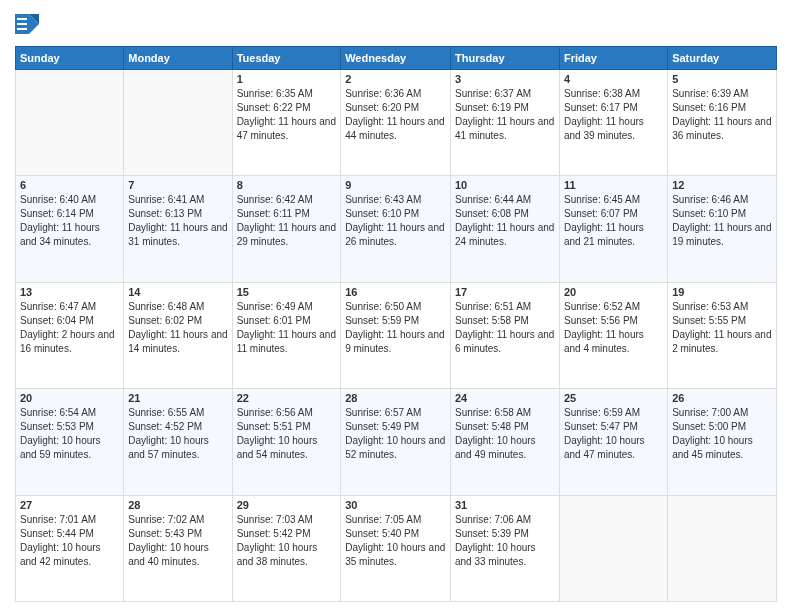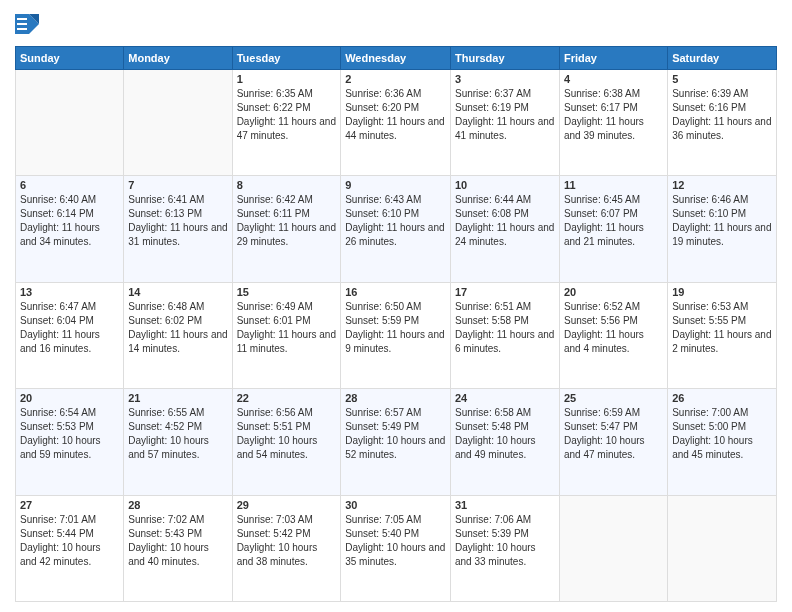--- a/index.html
+++ b/index.html
@@ -240,21 +240,21 @@
           <span>Daylight: 11 hours and 19 minutes.</span>
         </div>
       </td>
         </tr>
         <tr>
           <td>
         <span class="day-num">13</span>
         <div class="day-info">
           <span>Sunrise: 6:47 AM</span><br>
           <span>Sunset: 6:04 PM</span><br>
-          <span>Daylight: 11 hours and 16 minutes.</span>
+          <span>Daylight: 2 hours and 16 minutes.</span>
         </div>
       </td>
           <td>
         <span class="day-num">14</span>
         <div class="day-info">
           <span>Sunrise: 6:48 AM</span><br>
           <span>Sunset: 6:02 PM</span><br>
           <span>Daylight: 11 hours and 14 minutes.</span>
         </div>
       </td>

